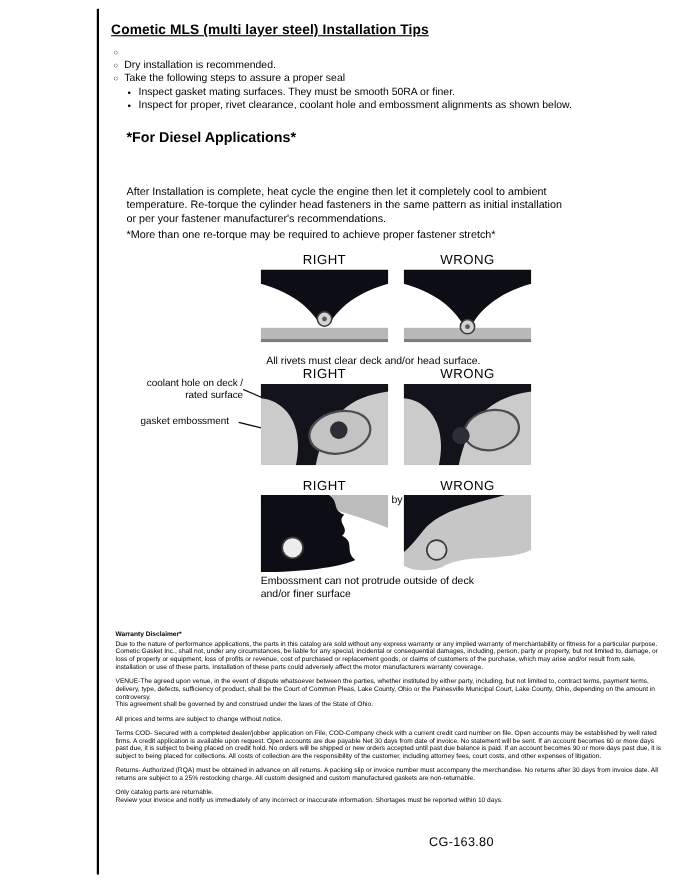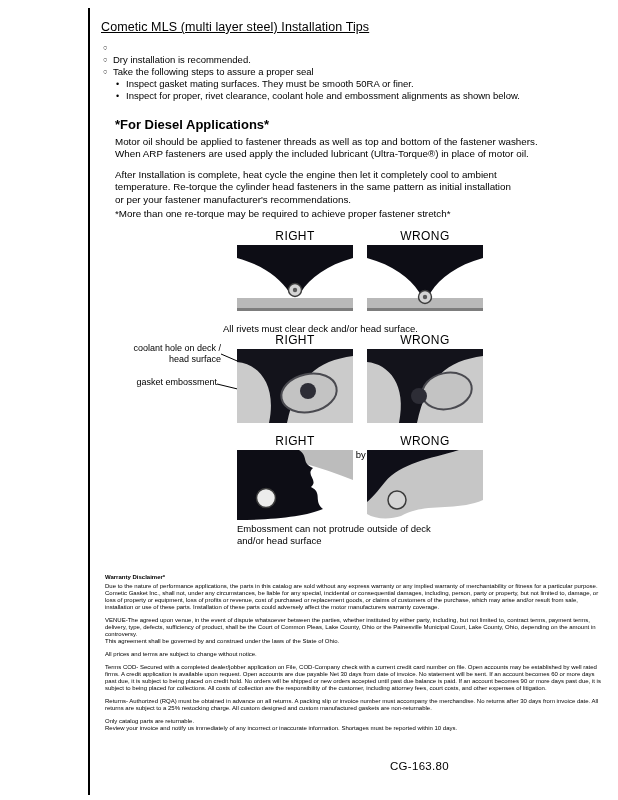--- a/index.html
+++ b/index.html
@@ -1,19 +1,19 @@
 <!DOCTYPE html>
 <html><head>
 <meta charset="utf-8">
 <style>
   html,body{margin:0;padding:0;background:#ffffff;}
   .page{position:relative;width:618px;height:800px;background:#ffffff;
         font-family:"Liberation Sans",sans-serif;color:#000;overflow:hidden;}
   .left-rule{position:absolute;left:88px;top:8px;width:2px;height:787px;background:#000;}
-  .title{position:absolute;left:101px;top:20px;font-size:12.5px;font-weight:400;
+  .title{position:absolute;left:101px;top:20px;font-size:12.5px;font-weight:700;
          text-decoration:underline;margin:0;letter-spacing:.1px;}
   .tips{position:absolute;left:103px;top:42px;font-size:9.5px;line-height:12px;}
   .tip{display:flex;align-items:flex-start;}
   .tip .marker{flex:0 0 10px;width:10px;font-size:7.5px;line-height:12px;}
   .tip.sub{margin-left:13px;}
   .tip.sub .marker{font-size:9px;}
   .diesel-heading{position:absolute;left:115px;top:117px;font-size:13px;font-weight:700;margin:0;}
   .para{position:absolute;font-size:9.8px;line-height:12.4px;white-space:pre-line;}
   #p1{left:115px;top:136px;width:482px;}
   #p2{left:115px;top:169px;width:482px;}
@@ -53,22 +53,20 @@
       <span class="marker">•</span>
       <span>Inspect gasket mating surfaces.  They must be smooth 50RA or finer.</span>
     </div>
     <div class="tip sub">
       <span class="marker">•</span>
       <span>Inspect for proper, rivet clearance, coolant hole and embossment alignments as shown below.</span>
     </div>
   </div>
 
   <h2 class="diesel-heading">*For Diesel Applications*</h2>
-  <div class="para" id="p1">Motor oil should be applied to fastener threads as well as top and bottom of the fastener washers.
-When ARP fasteners are used apply the included lubricant (Ultra-Torque®) in place of motor oil.</div>
   <div class="para" id="note">*More than one re-torque may be required to achieve proper fastener stretch*</div>
   <div class="para" id="p2">After Installation is complete, heat cycle the engine then let it completely cool to ambient
 temperature. Re-torque the cylinder head fasteners in the same pattern as initial installation
 or per your fastener manufacturer's recommendations.</div>
 
   <div class="figlabel" style="left:237px;top:229px;">RIGHT</div>
   <div class="figlabel" style="left:367px;top:229px;">WRONG</div>
 
   <svg class="figimg" style="left:237px;top:245px;" width="116" height="76" viewBox="0 0 116 76">
     <rect width="116" height="76" fill="#ffffff"></rect>
@@ -82,27 +80,27 @@
   <svg class="figimg" style="left:367px;top:245px;" width="116" height="76" viewBox="0 0 116 76">
     <rect width="116" height="76" fill="#ffffff"></rect>
     <path d="M0,0 H116 V13 C90,20 73,33 64,47 L52,47 C43,33 26,20 0,13 Z" fill="#0d0d15"></path>
     <rect x="0" y="53" width="116" height="10" fill="#b9b9b9"></rect>
     <rect x="0" y="63" width="116" height="3" fill="#7d7d7d"></rect>
     <path d="M52,47 L64,47 L58,58 Z" fill="#0d0d15"></path>
     <circle cx="58" cy="52" r="6.5" fill="#d4d4d4" stroke="#3b3b3b" stroke-width="1.4"></circle>
     <circle cx="58" cy="52" r="2.2" fill="#5a5a5a"></circle>
   </svg>
 
-  <div class="figcaption" style="left:223px;top:323px;">All rivets must clear deck and/or head surface.</div>
+  <div class="figcaption" style="left:242px;top:323px;">All rivets must clear deck and/or head surface.</div>
 
   <div class="figlabel" style="left:237px;top:333px;">RIGHT</div>
   <div class="figlabel" style="left:367px;top:333px;">WRONG</div>
 
-  <div class="callout" style="left:133px;top:343px;width:88px;">coolant hole on deck / head surface</div>
-  <div class="callout" style="left:119px;top:377px;width:98px;">gasket embossment</div>
+  <div class="callout" style="left:133px;top:343px;width:88px;">coolant hole on deck / rated surface</div>
+  <div class="callout" style="left:119px;top:377px;width:98px;text-align:center;">gasket embossment</div>
 
   <svg class="pointer-svg" style="left:215px;top:348px;" width="100" height="56" viewBox="0 0 100 56">
     <line x1="6" y1="6" x2="92" y2="43" stroke="#000" stroke-width="1"></line>
     <line x1="2" y1="36" x2="68" y2="52" stroke="#000" stroke-width="1"></line>
   </svg>
 
   <svg class="figimg" style="left:237px;top:349px;" width="116" height="74" viewBox="0 0 116 74">
     <rect width="116" height="74" fill="#cbcbcb"></rect>
     <path d="M0,0 H116 V7 C80,12 60,28 50,74 L32,74 C40,36 22,15 0,13 Z" fill="#13131b"></path>
     <ellipse cx="72" cy="44" rx="28" ry="19" fill="#c3c3c3" stroke="#4a4a50" stroke-width="2" transform="rotate(-12 72 44)"></ellipse>
@@ -129,21 +127,21 @@
   </svg>
 
   <svg class="figimg" style="left:367px;top:450px;" width="116" height="70" viewBox="0 0 116 70">
     <rect width="116" height="70" fill="#ffffff"></rect>
     <path d="M0,0 H116 V50 C88,62 58,52 34,66 C22,70 8,69 0,64 Z" fill="#c6c6c6"></path>
     <path d="M0,0 H92 C62,9 34,13 18,32 C10,42 5,48 0,52 Z" fill="#0f0f18"></path>
     <circle cx="30" cy="50" r="9" fill="#d5d5d5" stroke="#3b3b3b" stroke-width="1.5"></circle>
   </svg>
 
   <div class="figcaption" style="left:237px;top:523px;width:240px;">Embossment can not protrude outside of deck
-and/or head surface</div>
+and/or finer surface</div>
 
   <div class="disclaimer">
     <h2>Warranty Disclaimer*</h2>
     <p>Due to the nature of performance applications, the parts in this catalog are sold without any express warranty or any implied warranty of merchantability or fitness for a particular purpose.  Cometic Gasket Inc., shall not, under any circumstances, be liable for any special, incidental or consequential damages, including, person, party or property, but not limited to, damage, or loss of property or equipment, loss of profits or revenue, cost of purchased or replacement goods, or claims of customers of the purchase, which may arise and/or result from sale, installation or use of these parts.  Installation of these parts could adversely affect the motor manufacturers warranty coverage.</p>
     <p>VENUE-The agreed upon venue, in the event of dispute whatsoever between the parties, whether instituted by either party, including, but not limited to, contract terms, payment terms, delivery, type, defects, sufficiency of product, shall be the Court of Common Pleas, Lake County, Ohio or the Painesville Municipal Court, Lake County, Ohio, depending on the amount in controversy.
 This agreement shall be governed by and construed under the laws of the State of Ohio.</p>
     <p>All prices and terms are subject to change without notice.</p>
     <p>Terms COD- Secured with a completed dealer/jobber application on File, COD-Company check with a current credit card number on file.  Open accounts may be established by well rated firms.  A credit application is available upon request.  Open accounts are due payable Net 30 days from date of invoice.  No statement will be sent.  If an account becomes 60 or more days past due, it is subject to being placed on credit hold.  No orders will be shipped or new orders accepted until past due balance is paid.  If an account becomes 90 or more days past due, it is subject to being placed for collections.  All costs of collection are the responsibility of the customer, including attorney fees, court costs, and other expenses of litigation.</p>
     <p>Returns- Authorized (RQA) must be obtained in advance on all returns.  A packing slip or invoice number must accompany the merchandise.  No returns after 30 days from invoice date.  All returns are subject to a 25% restocking charge.  All custom designed and custom manufactured gaskets are non-returnable.</p>
     <p>Only catalog parts are returnable.

